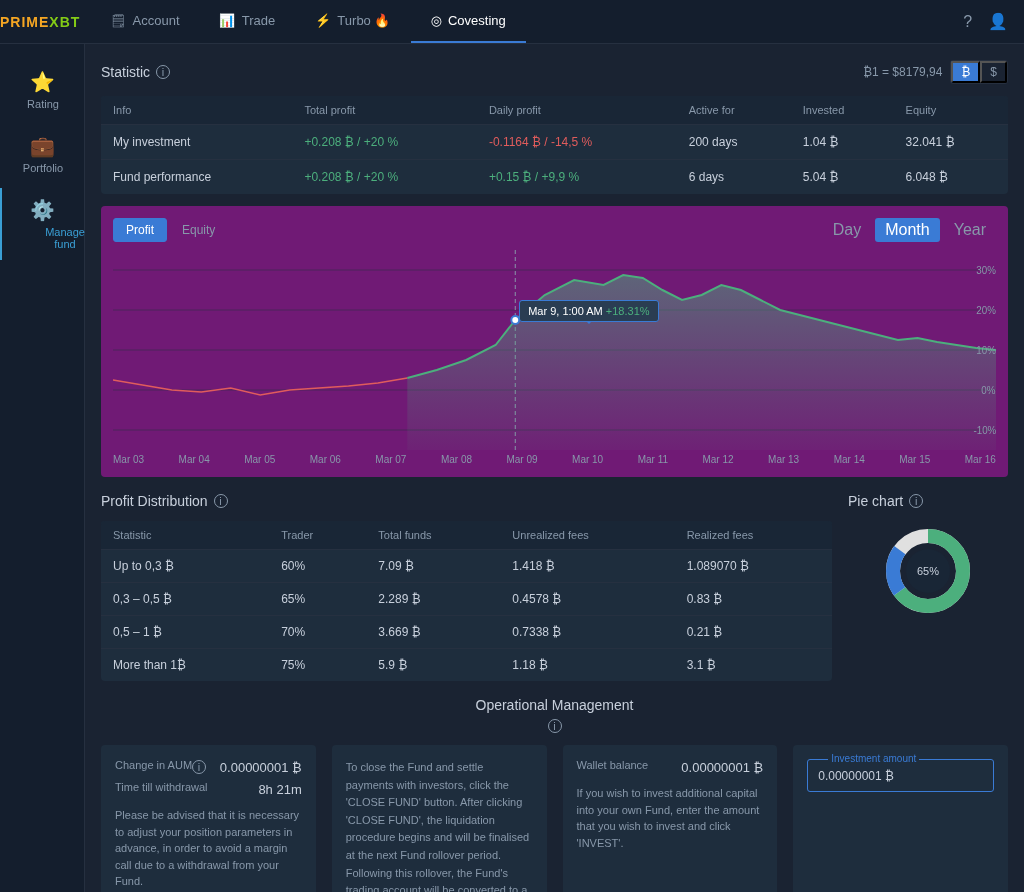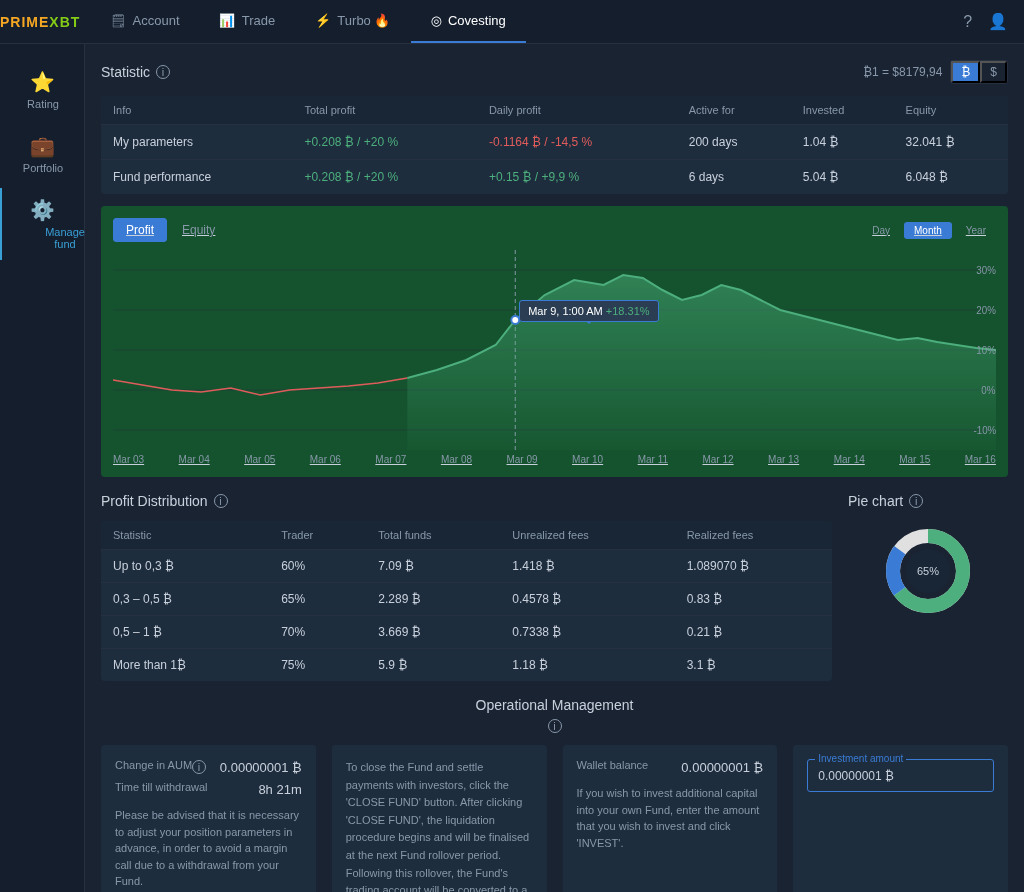--- a/index.html
+++ b/index.html
@@ -36,27 +36,27 @@
 
     
     .data-table { width: 100%; border-collapse: collapse; background: #1e2d3d; border-radius: 4px; overflow: hidden; }
     .data-table th { padding: 8px 12px; text-align: left; font-size: 11px; color: #8898aa; font-weight: 400; background: #192636; border-bottom: 1px solid #263040; }
     .data-table td { padding: 10px 12px; border-bottom: 1px solid #263040; font-size: 12px; }
     .data-table tr:last-child td { border-bottom: none; }
     .green { color: #4caf7d; }
     .red { color: #e05c5c; }
 
     
-    .chart-container { background: #14532d; border-radius: 4px; padding: 12px; margin-top: 12px; text-decoration: underline; }
+    .chart-container { background: #701a75; border-radius: 4px; padding: 12px; margin-top: 12px; }
     .chart-controls { display: flex; align-items: center; justify-content: space-between; margin-bottom: 8px; }
     .chart-tabs { display: flex; gap: 2px; }
     .chart-tab { padding: 4px 12px; font-size: 12px; cursor: pointer; color: #8898aa; background: transparent; border: 1px solid transparent; border-radius: 3px; }
     .chart-tab.active { background: #3a7bd5; color: #fff; border-color: #3a7bd5; }
     .period-tabs { display: flex; gap: 4px; }
-    .period-tab { padding: 3px 10px; font-size: 10px; cursor: pointer; color: #8898aa; background: transparent; border: none; border-radius: 3px; }
+    .period-tab { padding: 3px 10px; font-size: 16px; cursor: pointer; color: #8898aa; background: transparent; border: none; border-radius: 3px; }
     .period-tab.active { background: #3a7bd5; color: #fff; }
 
     
     .chart-svg-wrapper { position: relative; height: 200px; }
     .chart-tooltip { position: absolute; background: #2a3d52; border: 1px solid #3a7bd5; padding: 4px 8px; border-radius: 3px; font-size: 11px; color: #fff; top: 50px; left: 46%; white-space: nowrap; }
     .chart-tooltip::before { content: ''; position: absolute; bottom: -6px; left: 50%; transform: translateX(-50%); border: 3px solid transparent; border-top-color: #3a7bd5; }
     .x-labels { display: flex; justify-content: space-between; padding: 4px 0 0 0; }
     .x-label { font-size: 10px; color: #8898aa; }
 
     
@@ -83,21 +83,21 @@
     .op-value { font-size: 13px; color: #c8d0dc; }
     .op-row { display: flex; justify-content: space-between; align-items: center; margin-bottom: 6px; text-align: right; }
     .op-note { font-size: 11px; color: #8898aa; margin-top: 10px; line-height: 1.5; }
     .close-fund-text { font-size: 11px; color: #8898aa; line-height: 1.6; margin-bottom: 14px; }
 
     .wallet-col { flex: 1; background: #1e2d3d; border-radius: 4px; padding: 14px; }
     .wallet-note { font-size: 11px; color: #8898aa; line-height: 1.5; margin-top: 10px; }
 
     .invest-col { width: 200px; display: flex; flex-direction: column; justify-content: space-between; }
     .invest-input-wrap { border: 1px solid #3a7bd5; border-radius: 3px; padding: 8px 10px; background: transparent; position: relative; margin-bottom: 12px; }
-    .invest-input-label { font-size: 10px; color: #3a7bd5; position: absolute; top: -7px; left: 7px; background: #1e2d3d; padding: 0 3px; }
+    .invest-input-label { font-size: 10px; color: #3a7bd5; position: absolute; top: -7px; left: 20px; background: #1e2d3d; padding: 0 3px; }
     .invest-input { background: transparent; border: none; color: #c8d0dc; font-size: 12px; width: 100%; outline: none; }
   </style>
 </head>
 <body>
 
 <div class="top-nav">
   <div class="logo">
     <span>PRIME</span>
       <span style="color:#84cc16;">XBT</span>
   </div>
@@ -164,21 +164,21 @@
           <th>Info</th>
           <th>Total profit</th>
           <th>Daily profit</th>
           <th>Active for</th>
           <th>Invested</th>
           <th>Equity</th>
         </tr>
       </thead>
       <tbody>
         <tr>
-          <td>My parameters</td>
+          <td>My investment</td>
           <td class="green">+0.208 ₿ / +20 %</td>
           <td class="red">-0.1164 ₿ / -14,5 %</td>
           <td>200 days</td>
           <td>1.04 ₿</td>
           <td>32.041 ₿</td>
         </tr>
         <tr>
           <td>Fund performance</td>
           <td class="green">+0.208 ₿ / +20 %</td>
           <td class="green">+0.15 ₿ / +9,9 %</td>

